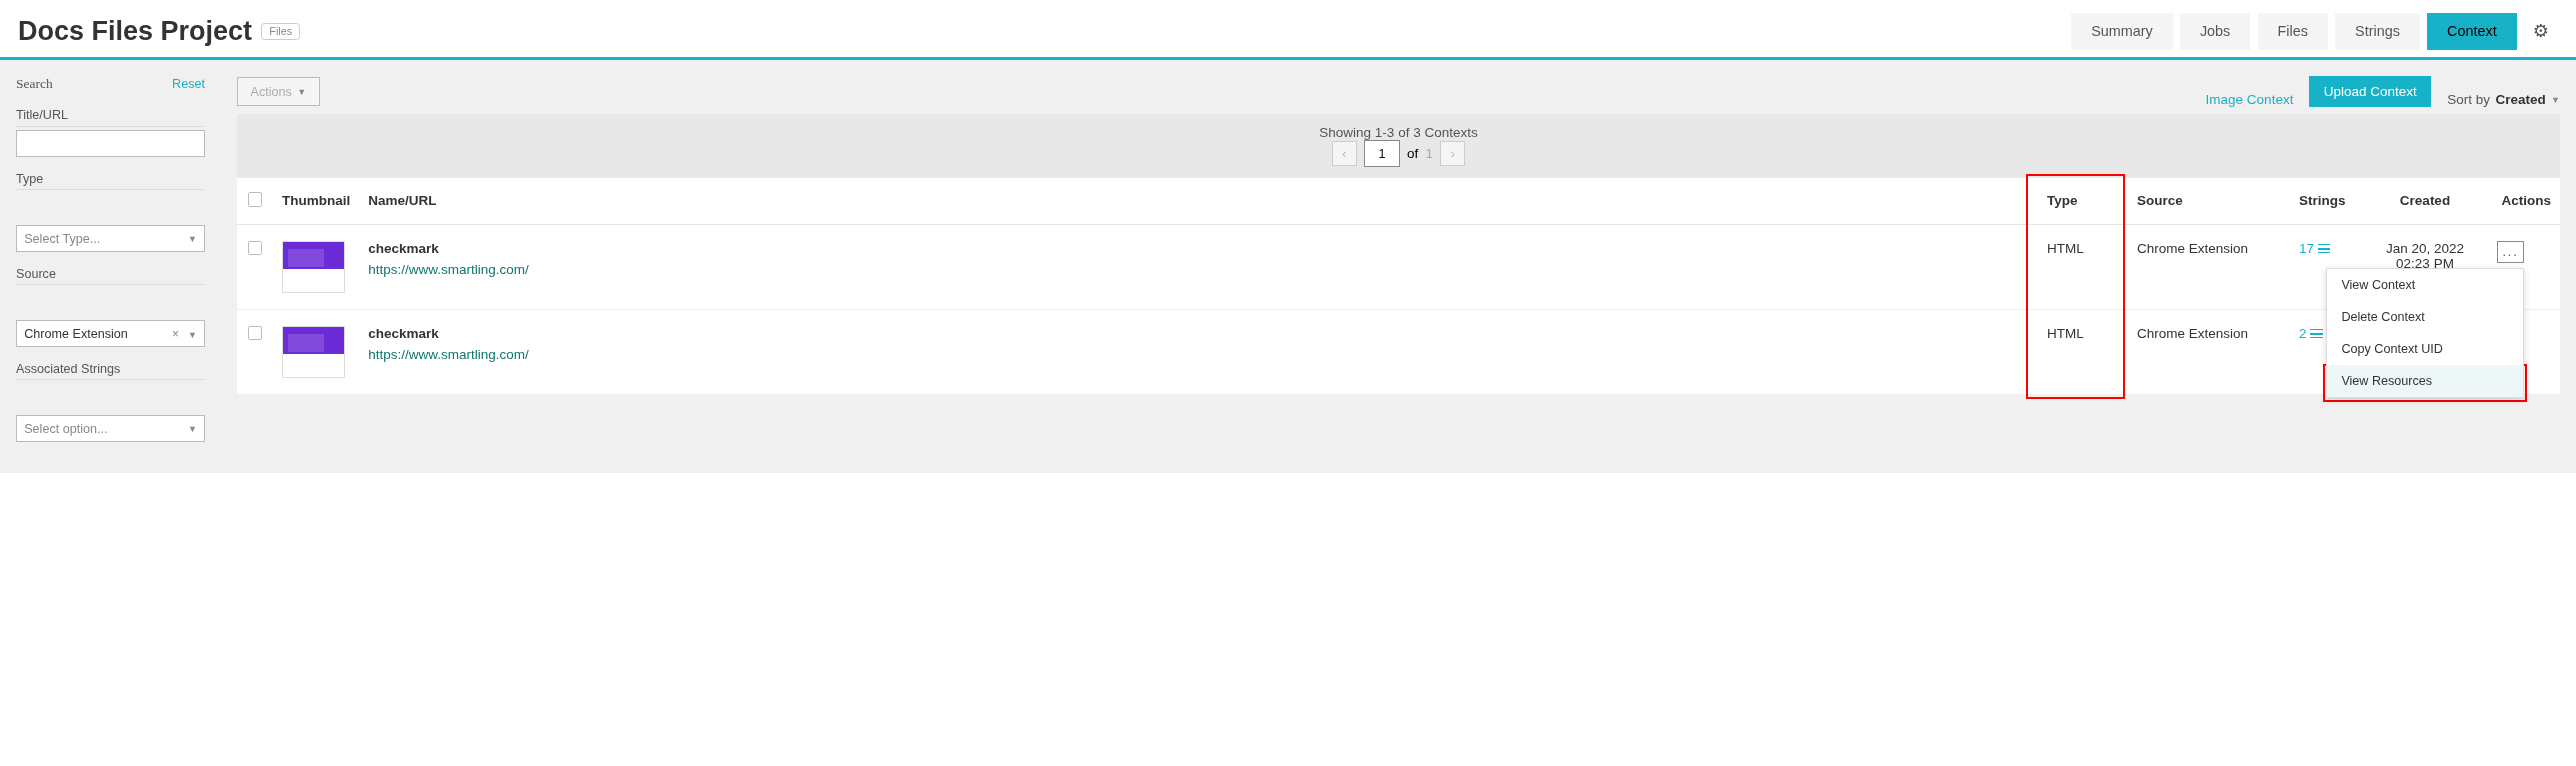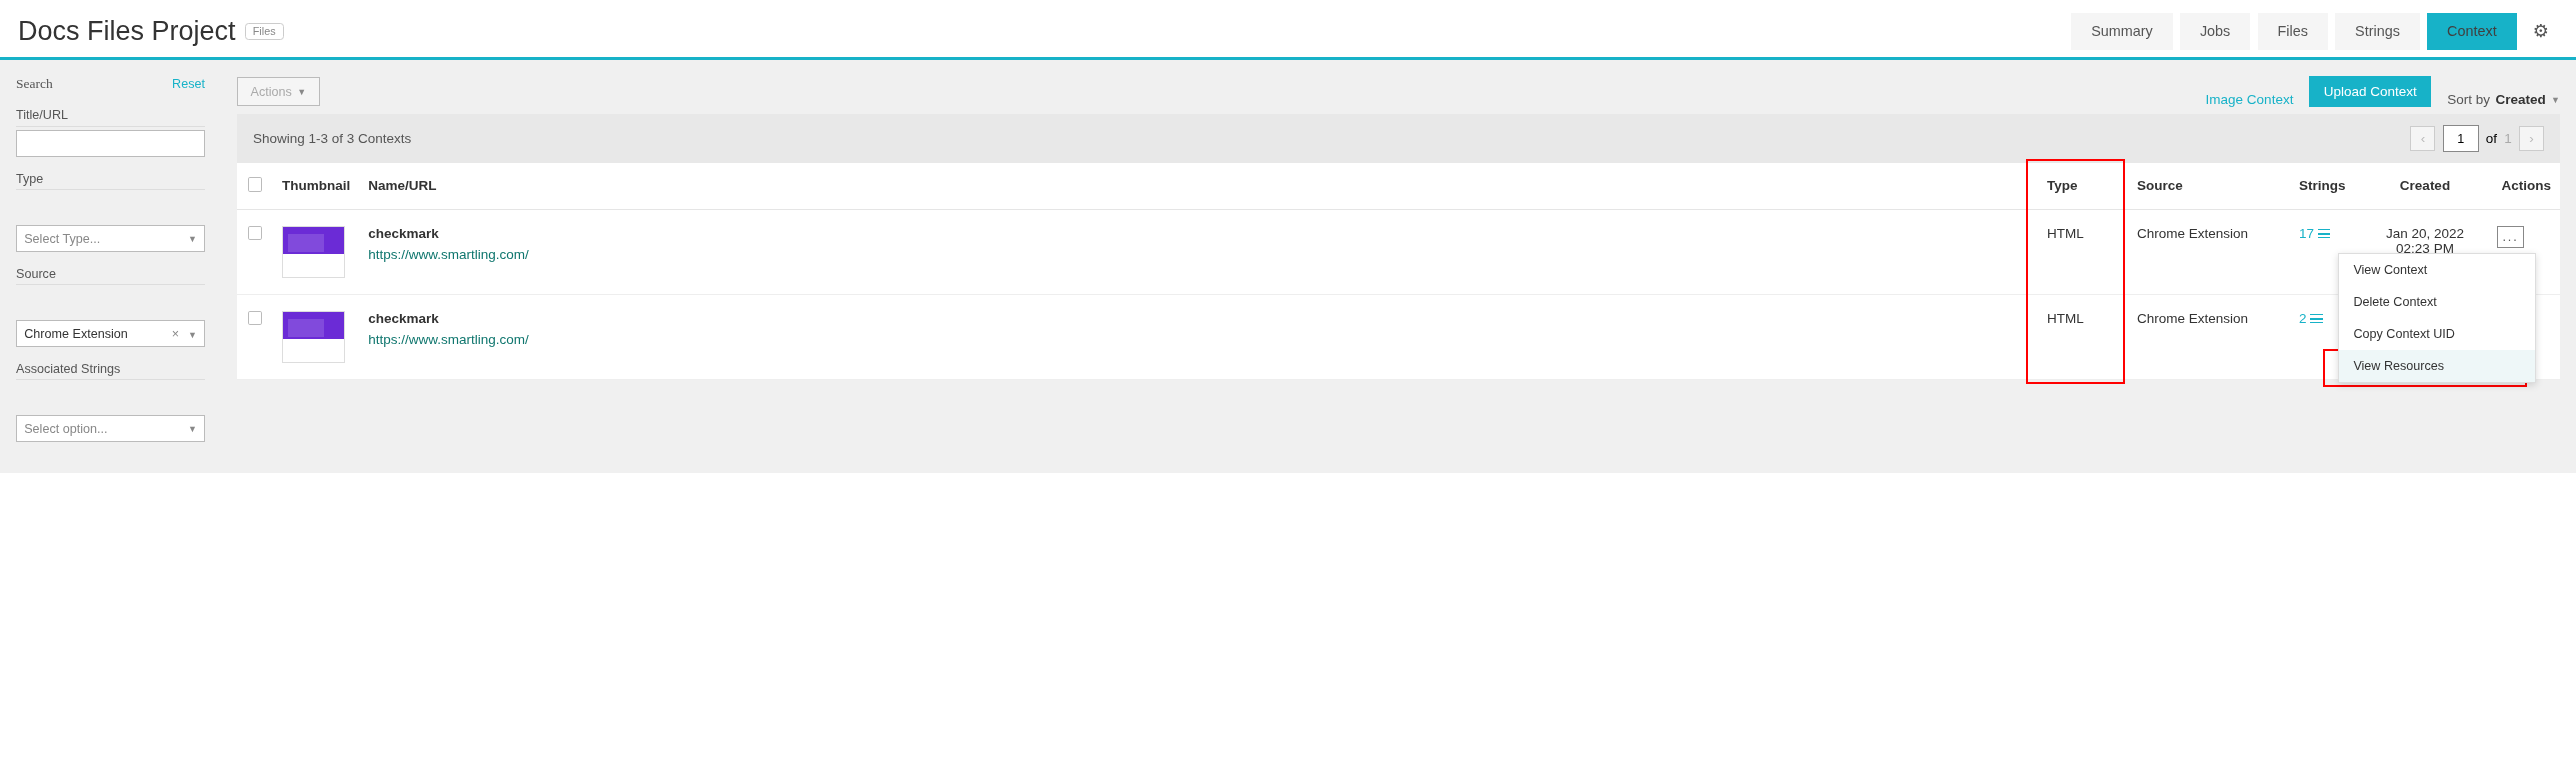--- a/index.html
+++ b/index.html
@@ -1,23 +1,23 @@
 <!DOCTYPE html>
 <html style="font-size:14.4px"><head>
 <meta charset="utf-8">
 <style>
 * { box-sizing: border-box; margin: 0; padding: 0; }
 body { font-family: -apple-system, BlinkMacSystemFont, "Segoe UI", Arial, sans-serif; background: #fff; color: #333; font-size: 12.6px; }
 .header { display: flex; align-items: center; justify-content: space-between; padding: 12.6px 18px 0 18px; background: #fff; }
 .header-left { display: flex; align-items: center; gap: 9px; }
-.project-title { font-size: 27px; font-weight: 400; color: #333; }
+.project-title { font-size: 27px; font-weight: 700; color: #333; }
 .files-badge { border: 0.9px solid #ccc; border-radius: 3.6px; padding: 1.8px 7.2px; font-size: 10.8px; color: #888; }
 .header-right { display: flex; align-items: center; gap: 7.2px; }
 .tab { padding: 10.8px 20px; font-size: 14.4px; color: #555; cursor: pointer; background: #f5f5f5; }
-.tab.active { background: #17b2c8; color: #404040; }
+.tab.active { background: #17b2c8; color: #000000; }
 .gear { font-size: 18px; color: #555; padding: 0 9px; cursor: pointer; }
 .accent-bar { height: 2.7px; background: #17b2c8; margin-top: 7.2px; }
 .body-wrap { display: flex; background: #f0f0f0; }
 .sidebar { width: 221px; padding: 16px 16px; background: #f0f0f0; }
 .sidebar-top { display: flex; justify-content: space-between; align-items: center; margin-bottom: 16px; }
 .sidebar-top .search-label { font-size: 13.5px; color: #555; font-family: Liberation Serif, serif; }
 .reset-link { color: #17b2c8; font-size: 12.6px; cursor: pointer; }
 .field-label { font-size: 12.6px; color: #555; margin-bottom: 3.6px; border-bottom: 0.9px solid #ddd; padding-bottom: 3.6px; }
 .field-group { margin-bottom: 14.4px; }
 .text-input { width: 100%; height: 27px; border: 0.9px solid #bbb; background: #fff; padding: 3.6px 7.2px; font-size: 12.6px; }
@@ -26,21 +26,21 @@
 .select-box .clear { color: #888; margin-right: 5.4px; cursor: pointer; }
 .chev { color: #888; font-size: 9px; }
 .main { flex: 1; padding: 16px 16px; }
 .toolbar { display: flex; justify-content: space-between; align-items: center; margin-bottom: 7.2px; }
 .actions-btn { border: 0.9px solid #bbb; background: #f5f5f5; color: #aaa; padding: 6.3px 12.6px; display: flex; align-items: center; gap: 5.4px; cursor: pointer; }
 .toolbar-right { display: flex; align-items: flex-end; gap: 16px; }
 .link-btn { color: #17b2c8; font-size: 13.5px; cursor: pointer; }
 .primary-btn { background: #17b2c8; color: #fff; padding: 8px 14.4px; font-size: 13.5px; border: none; cursor: pointer; }
 .sort-group { display: flex; align-items: center; gap: 5.4px; font-size: 13.5px; color: #555; cursor: pointer; }
 .sort-group .val { font-weight: 700; color: #333; }
-.results-bar { background: #e8e8e8; padding: 10.8px 16px; display: flex; justify-content: space-between; align-items: center; color: #555; font-size: 13.5px; }
+.results-bar { background: #e8e8e8; padding: 10.8px 16px; display: flex; justify-content: space-between; align-items: center; color: #555; font-size: 13.5px; flex-direction: column; }
 .pager { display: flex; align-items: center; gap: 7.2px; }
 .pager-btn { width: 25px; height: 25px; border: 0.9px solid #ccc; background: #f5f5f5; display: flex; align-items: center; justify-content: center; color: #bbb; cursor: pointer; }
 .pager-input { width: 36px; height: 27px; border: 0.9px solid #888; text-align: center; font-size: 12.6px; }
 .table-wrap { background: #fff; }
 table { width: 100%; border-collapse: collapse; }
 th { text-align: left; padding: 14.4px 9px; font-size: 13.5px; font-weight: 700; color: #333; border-bottom: 0.9px solid #e5e5e5; }
 td { padding: 16px 9px; vertical-align: top; border-bottom: 0.9px solid #eee; font-size: 13.5px; }
 .checkbox-cell { width: 36px; text-align: center; }
 .chk { width: 14.4px; height: 14.4px; border: 0.9px solid #bbb; border-radius: 1.8px; display: inline-block; background: #fff; cursor: pointer; }
 .thumb { width: 63px; height: 52px; border: 0.9px solid #ddd; background: linear-gradient(180deg, #6b2bd6 0%, #6b2bd6 55%, #fff 55%, #fff 100%); position: relative; cursor: pointer; }
@@ -210,21 +210,21 @@
               <div></div>
               <div></div>
             </td>
             <td class="right"></td>
           </tr>
         </tbody>
       </table>
 
       <div class="highlight-red" id="red-type" style="left: 1789px; top: -3.6px; width: 99px; height: 225px;"></div>
 
-      <div class="dropdown-menu" id="dropdown" style="right: 24px; top: 90px;">
+      <div class="dropdown-menu" id="dropdown" style="right: 36px; top: 90px;">
         <div class="dropdown-item">View Context</div>
         <div class="dropdown-item">Delete Context</div>
         <div class="dropdown-item">Copy Context UID</div>
         <div class="dropdown-item highlighted" id="vr-item">View Resources</div>
       </div>
       <div class="highlight-red" id="red-vr" style="left: 2086px; top: 186px; width: 204px; height: 38px;"></div>
     </div>
   </div>
 </div>
 

